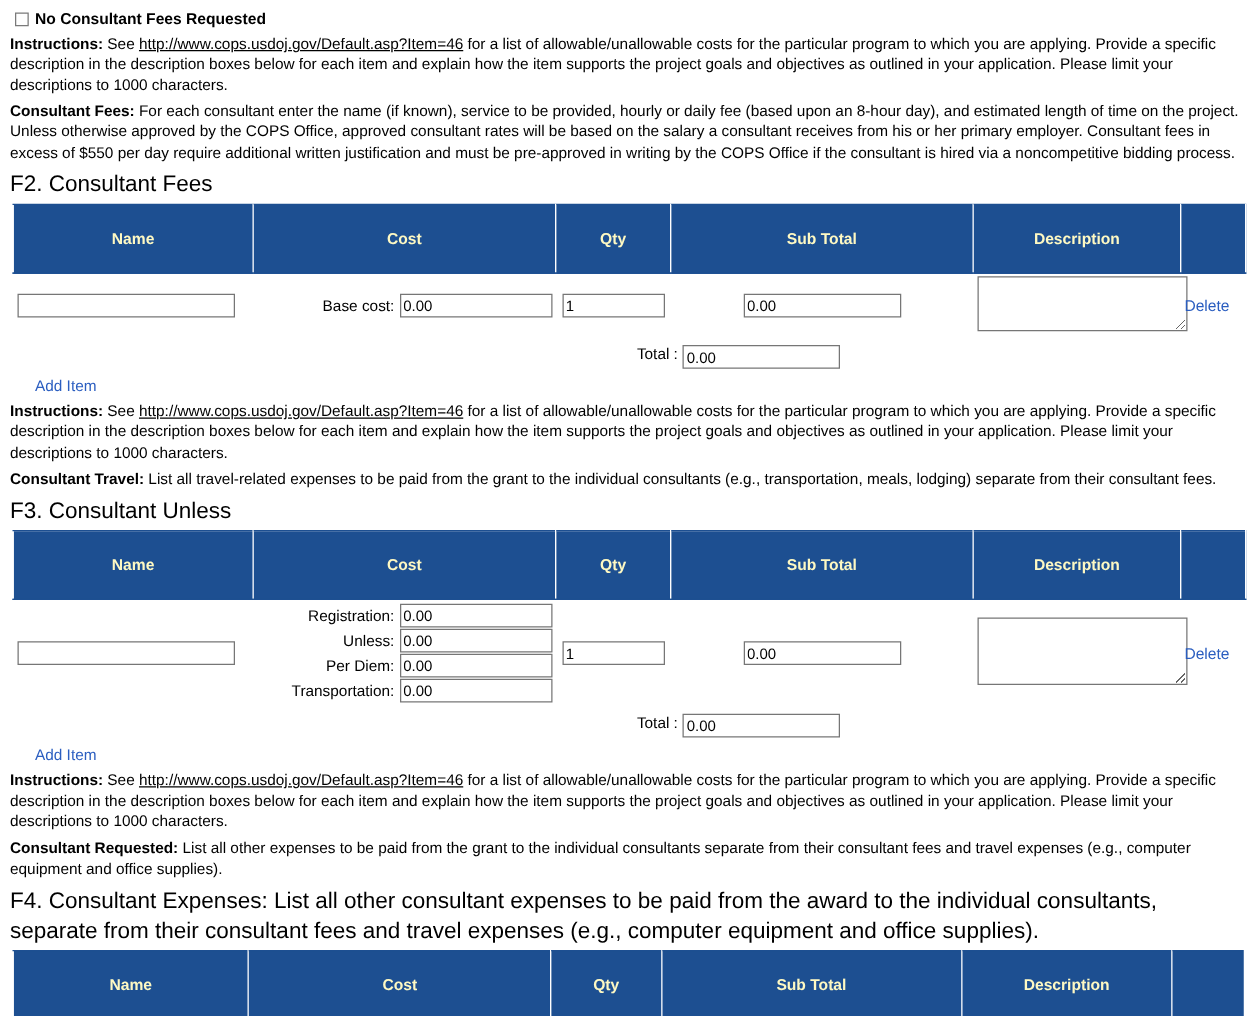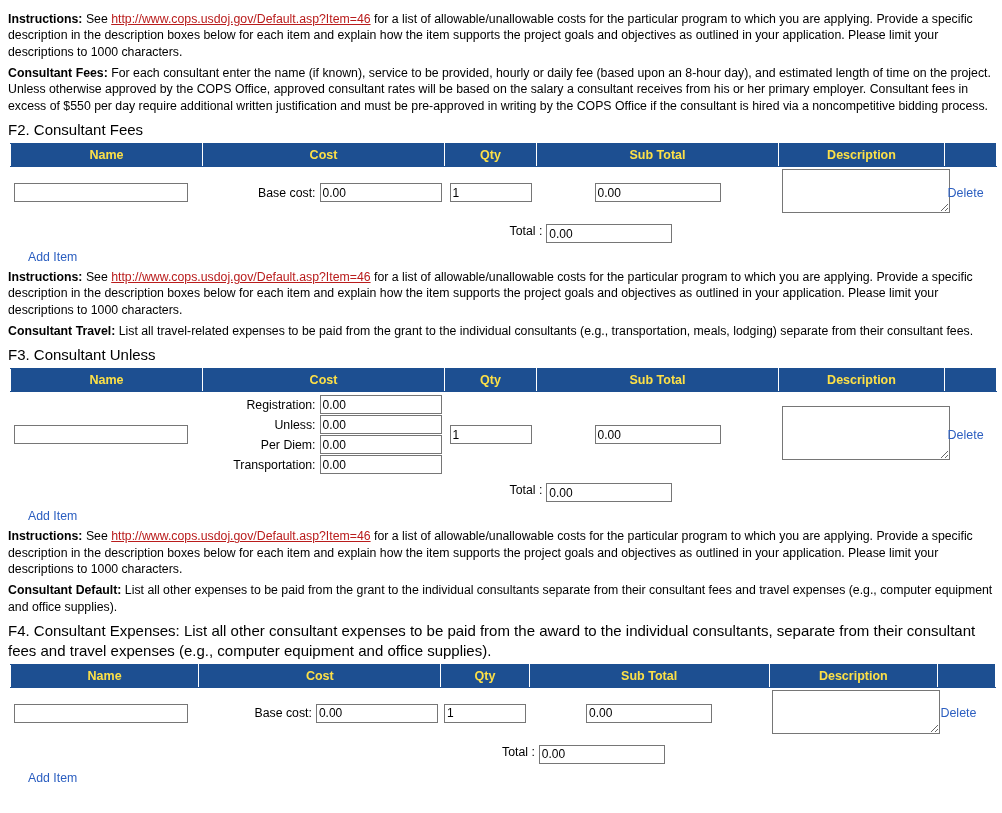--- a/index.html
+++ b/index.html
@@ -38,43 +38,43 @@
 
   
   .para {
     margin: 5px 0 4px 0;
     line-height: 1.33;
     font-size: 12.3px;
     text-align: left;
   }
   .lead { font-weight: bold; }
   a.link {
-    color: #b91c1c;
+    color: #000000;
     text-decoration: underline;
   }
   .sect-title {
     margin: 6px 0 3px 0;
-    font-size: 15px;
+    font-size: 18px;
     line-height: 1.33;
   }
 
   
   table.grid {
     border-collapse: collapse;
     width: 986px;
     margin: 0 0 0 2px;
     table-layout: fixed;
   }
   table.grid th {
     background: #1d4f91;
-    color: #fde047;
+    color: #fef9c3;
     font-size: 12.5px;
     font-weight: bold;
     text-align: center;
-    padding: 4px 2px;
+    padding: 20px 2px;
     border: 1px solid #ffffff;
     border-top: 1px solid #1d4f91;
     border-bottom: 1px solid #1d4f91;
   }
   table.grid th.blank { background: #1d4f91; }
   table.grid td {
     padding: 2px 3px;
     vertical-align: middle;
     font-size: 12.3px;
   }
@@ -141,20 +141,24 @@
 
   .sect { margin-bottom: 2px; }
 </style>
 </head>
 <body>
 
 <div class="page">
 
   <div class="sect">
 
+    <div class="cb-row">
+      <span class="cb"></span>
+      <span class="cb-label">No Consultant Fees Requested</span>
+    </div>
 
     <div class="para">
       <span class="lead">Instructions:</span>
       <span>See </span><a class="link" href="#">http://www.cops.usdoj.gov/Default.asp?Item=46</a><span> for a list of allowable/unallowable costs for the particular program to which you are applying. Provide a specific description in the description boxes below for each item and explain how the item supports the project goals and objectives as outlined in your application. Please limit your descriptions to 1000 characters.</span>
     </div>
 
     <div class="para">
       <span class="lead">Consultant Fees:</span><span> For each consultant enter the name (if known), service to be provided, hourly or daily fee (based upon an 8-hour day), and estimated length of time on the project. Unless otherwise approved by the COPS Office, approved consultant rates will be based on the salary a consultant receives from his or her primary employer. Consultant fees in excess of $550 per day require additional written justification and must be pre-approved in writing by the COPS Office if the consultant is hired via a noncompetitive bidding process.</span>
     </div>
 
@@ -316,21 +320,21 @@
 
   <div class="sect">
 
 
     <div class="para">
       <span class="lead">Instructions:</span>
       <span>See </span><a class="link" href="#">http://www.cops.usdoj.gov/Default.asp?Item=46</a><span> for a list of allowable/unallowable costs for the particular program to which you are applying. Provide a specific description in the description boxes below for each item and explain how the item supports the project goals and objectives as outlined in your application. Please limit your descriptions to 1000 characters.</span>
     </div>
 
     <div class="para">
-      <span class="lead">Consultant Default:</span><span> List all other expenses to be paid from the grant to the individual consultants separate from their consultant fees and travel expenses (e.g., computer equipment and office supplies).</span>
+      <span class="lead">Consultant Requested:</span><span> List all other expenses to be paid from the grant to the individual consultants separate from their consultant fees and travel expenses (e.g., computer equipment and office supplies).</span>
     </div>
 
     <div class="sect-title">F4. Consultant Expenses: List all other consultant expenses to be paid from the award to the individual consultants, separate from their consultant fees and travel expenses (e.g., computer equipment and office supplies).</div>
 
     <table class="grid">
       <colgroup>
         <col style="width:188px">
           <col style="width:242px">
           <col style="width:88px">
         <col style="width:240px">

